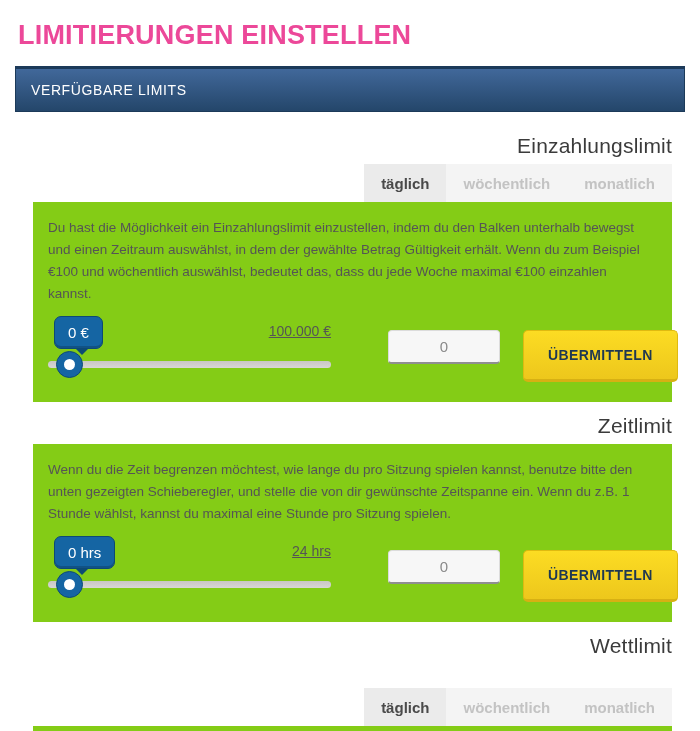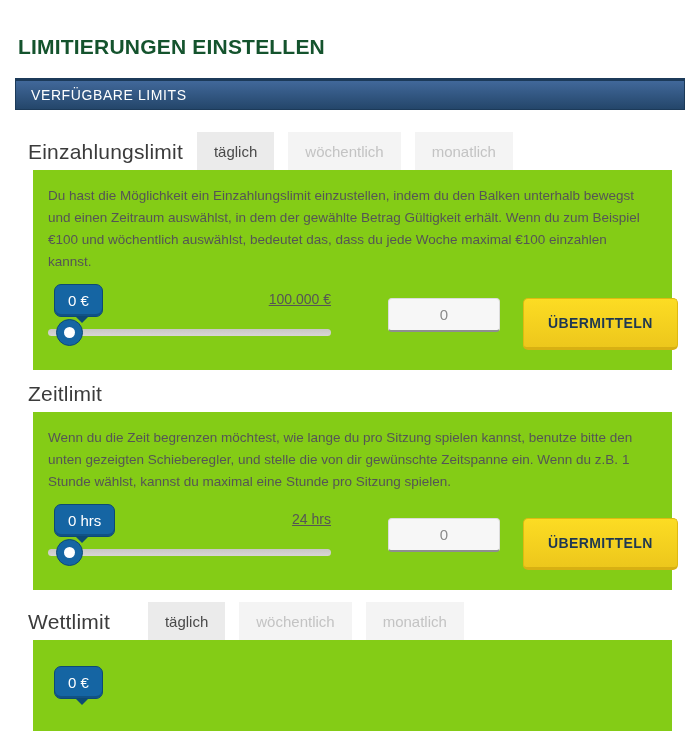--- a/index.html
+++ b/index.html
@@ -4,49 +4,50 @@
 <style>
   * { margin:0; padding:0; box-sizing:border-box; }
   html,body { background:#fff; }
   body {
     width:700px; height:731px; overflow:hidden;
     font-family:"Liberation Sans", sans-serif;
     -webkit-font-smoothing:antialiased;
   }
   
   .page-title {
-    margin:30px 0 14px 18px;
-    font-size:21px; line-height:34px; font-weight:bold;
-    color:#14532d; letter-spacing:.2px;
+    margin:18px 0 14px 18px;
+    font-size:27px; line-height:34px; font-weight:bold;
+    color:#ec4899; letter-spacing:.2px;
   }
   .section-bar {
-    margin:0 15px; height:32px;
+    margin:0 15px; height:46px;
     background:linear-gradient(#41689a, #24466a);
     border:1px solid #1c3a59; border-top-width:3px;
     display:flex; align-items:center;
   }
   .section-bar-label {
     color:#ffffff; font-size:14px; letter-spacing:.6px; padding-left:15px;
   }
   
   .section { margin:0 28px 0 33px; }
   .section-head {
     display:flex; justify-content:flex-start; align-items:flex-end;
     margin-top:22px;
+    flex-direction:column;
   }
   .section.follow .section-head { margin-top:12px;gap:24px; }
   .section-title {
     font-size:21px; font-weight:400; color:#3b3b3b;
     margin:0 0 6px -5px; letter-spacing:.2px;
   }
   .tabs { display:flex; }
   .tab {
-    margin-left:14px; padding:11px 17px 10px;
+    margin-left:0; padding:11px 17px 10px;
     font-size:15px; color:#c3c3c3; background:#f4f4f4;
-    cursor:pointer; white-space:nowrap;
+    cursor:pointer; white-space:nowrap;font-weight:bold;
   }
   .tab.active { background:#ebebeb; color:#4a4a4a; }
   .tab.session { background:#f1f1f1; color:#8f8f8f; }
   .panel {
     background:#84cc16; padding:15px 15px 20px 15px;
   }
   .desc {
     font-size:13.5px; line-height:22px; color:#555; padding-right:14px;
   }
   

